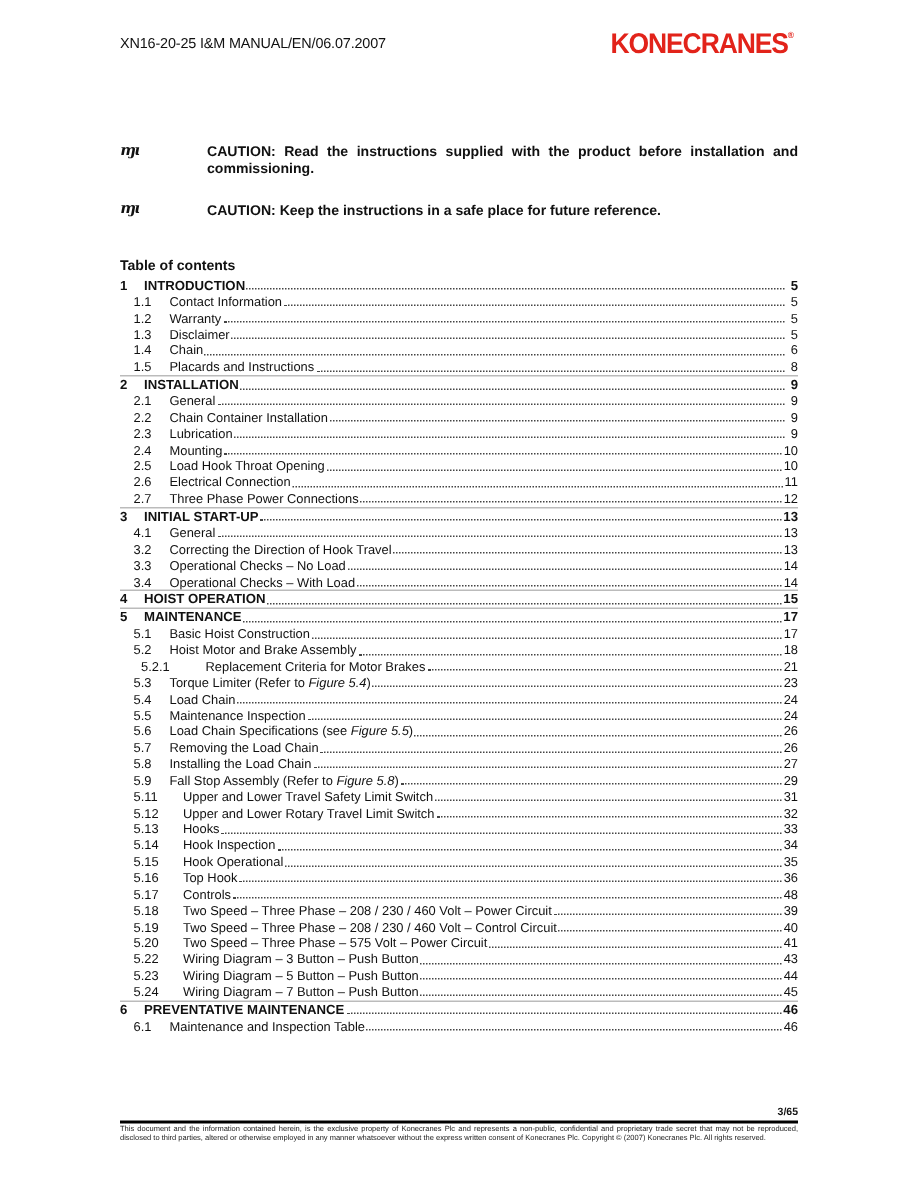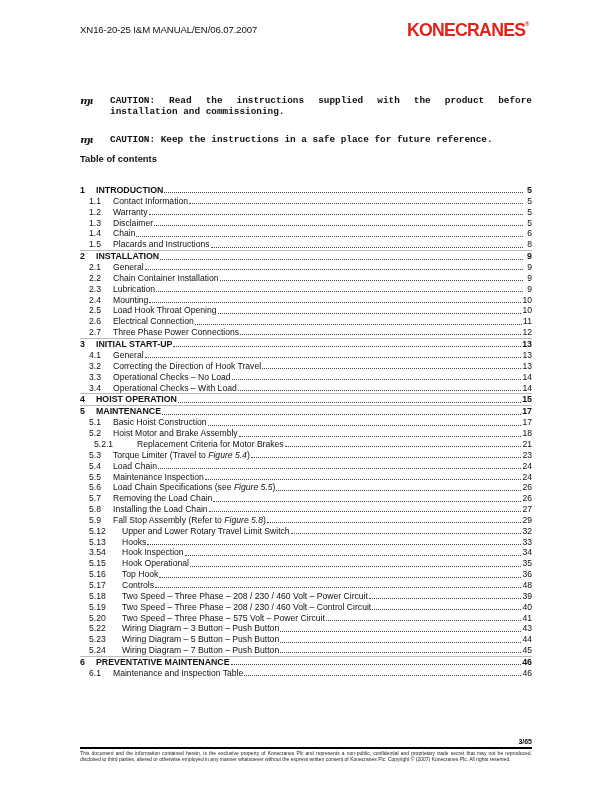--- a/index.html
+++ b/index.html
@@ -14,31 +14,32 @@
   .logo {
     position: absolute; left: 407px; top: 19px;
     font-size: 19px; font-weight: bold; color: #e2231a;
     letter-spacing: -0.8px; transform: scaleX(0.93); transform-origin: left top;
   }
   .logo sup { font-size: 6px; vertical-align: top; position: relative; top: 2px; }
   .caution {
     position: absolute; left: 80px; width: 452px;
     font-size: 9.4px; font-weight: bold; line-height: 11px;
     display: flex;
+    gap: 28px;
   }
   .caution .ico {
     width: 30px; flex: none; font-family: "DejaVu Serif", serif;
     font-style: italic; font-weight: bold; font-size: 10px; letter-spacing: -1px;
   }
-  .caution .txt { flex: 1; text-align: justify; text-align-last: left; font-family: Liberation Mono, monospace; }
+  .caution .txt { flex: 1; text-align: justify; text-align-last: left; }
   .caution.c1 { top: 95px; }
   .caution.c1 .txt { text-align-last: left; }
   .caution.c2 { top: 134px; }
   .toc-title {
-    position: absolute; left: 80px; top: 153px;
+    position: absolute; left: 80px; top: 171px;
     font-size: 9.4px; font-weight: bold;
   }
   .toc {
     position: absolute; left: 80px; top: 185px; width: 452px;
   }
   .row {
     display: flex; align-items: baseline; height: 10.85px; line-height: 10.85px;
     font-size: 8.6px; white-space: nowrap; overflow: hidden;
   }
   .row.ch { font-weight: bold; font-size: 8.8px; }
@@ -226,21 +227,21 @@
         <span class="pg">18</span>
       </div>
       <div class="row s2">
         <span class="num">5.2.1</span>
         <span class="title"><span>Replacement Criteria for Motor Brakes</span></span>
         <span class="dots"></span>
         <span class="pg">21</span>
       </div>
       <div class="row s1">
         <span class="num">5.3</span>
-        <span class="title"><span>Torque Limiter (Travel to </span><i>Figure 5.4</i><span>)</span></span>
+        <span class="title"><span>Torque Limiter (Refer to </span><i>Figure 5.4</i><span>)</span></span>
         <span class="dots"></span>
         <span class="pg">23</span>
       </div>
       <div class="row s1">
         <span class="num">5.4</span>
         <span class="title"><span>Load Chain</span></span>
         <span class="dots"></span>
         <span class="pg">24</span>
       </div>
       <div class="row s1">
@@ -267,33 +268,39 @@
         <span class="dots"></span>
         <span class="pg">27</span>
       </div>
       <div class="row s1">
         <span class="num">5.9</span>
         <span class="title"><span>Fall Stop Assembly (Refer to </span><i>Figure 5.8</i><span>)</span></span>
         <span class="dots"></span>
         <span class="pg">29</span>
       </div>
       <div class="row s1w">
+        <span class="num">5.11</span>
+        <span class="title"><span>Upper and Lower Travel Safety Limit Switch</span></span>
+        <span class="dots"></span>
+        <span class="pg">31</span>
+      </div>
+      <div class="row s1w">
         <span class="num">5.12</span>
         <span class="title"><span>Upper and Lower Rotary Travel Limit Switch</span></span>
         <span class="dots"></span>
         <span class="pg">32</span>
       </div>
       <div class="row s1w">
         <span class="num">5.13</span>
         <span class="title"><span>Hooks</span></span>
         <span class="dots"></span>
         <span class="pg">33</span>
       </div>
       <div class="row s1w">
-        <span class="num">3.54</span>
+        <span class="num">5.14</span>
         <span class="title"><span>Hook Inspection</span></span>
         <span class="dots"></span>
         <span class="pg">34</span>
       </div>
       <div class="row s1w">
         <span class="num">5.15</span>
         <span class="title"><span>Hook Operational</span></span>
         <span class="dots"></span>
         <span class="pg">35</span>
       </div>

